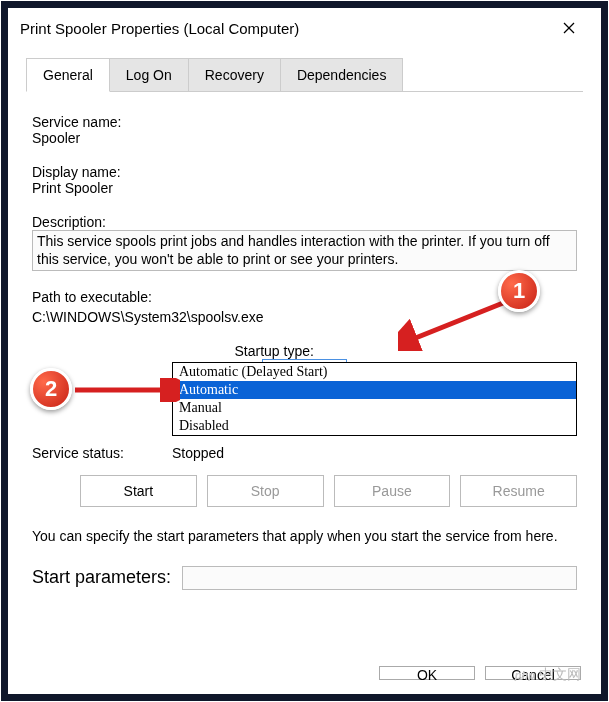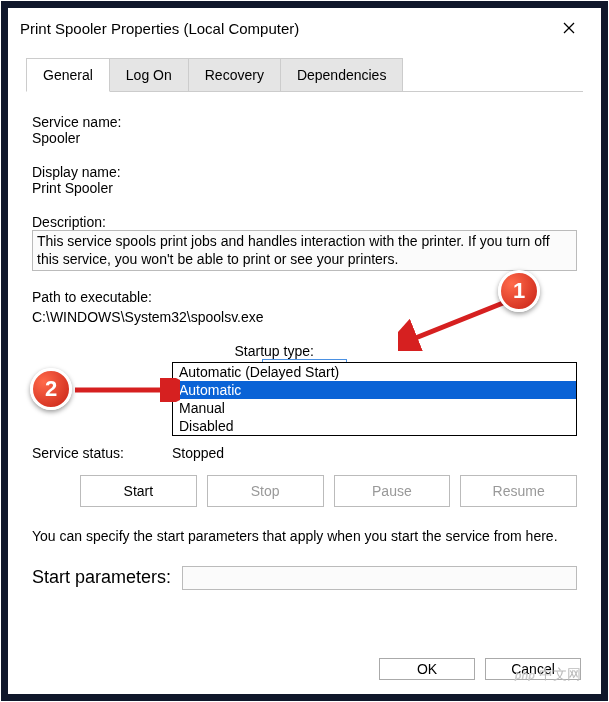--- a/index.html
+++ b/index.html
@@ -101,20 +101,21 @@
       position: relative;
     }
     .combo-chevron { font-size: 10px; color: #555; }
     .dropdown {
       position: absolute;
       left: 164px; right: 24px;
       top: 354px;
       border: 1px solid #000;
       background: #fff;
       z-index: 10;
+      font-family: Liberation Serif, serif;
     }
     .dropdown-item {
       padding: 1px 6px;
       font-size: 14px;
       cursor: pointer;
     }
     .dropdown-item.selected {
       background: #0a63d6;
       color: #fff;
     }
@@ -158,21 +159,21 @@
       height: 24px;
       background: #fbfbfb;
     }
     .dialog-btns {
       position: absolute;
       bottom: 14px; right: 20px;
       display: flex;
       gap: 10px;
     }
     .dlg-btn {
-      width: 96px; height: 22px;
+      width: 96px; height: 14px;
       border: 1px solid #aaa;
       background: #fff;
       font-size: 14px;
       cursor: pointer;
     }
     .dlg-btn.disabled { color: #999; }
     
     .badge {
       position: absolute;
       width: 42px; height: 42px;

